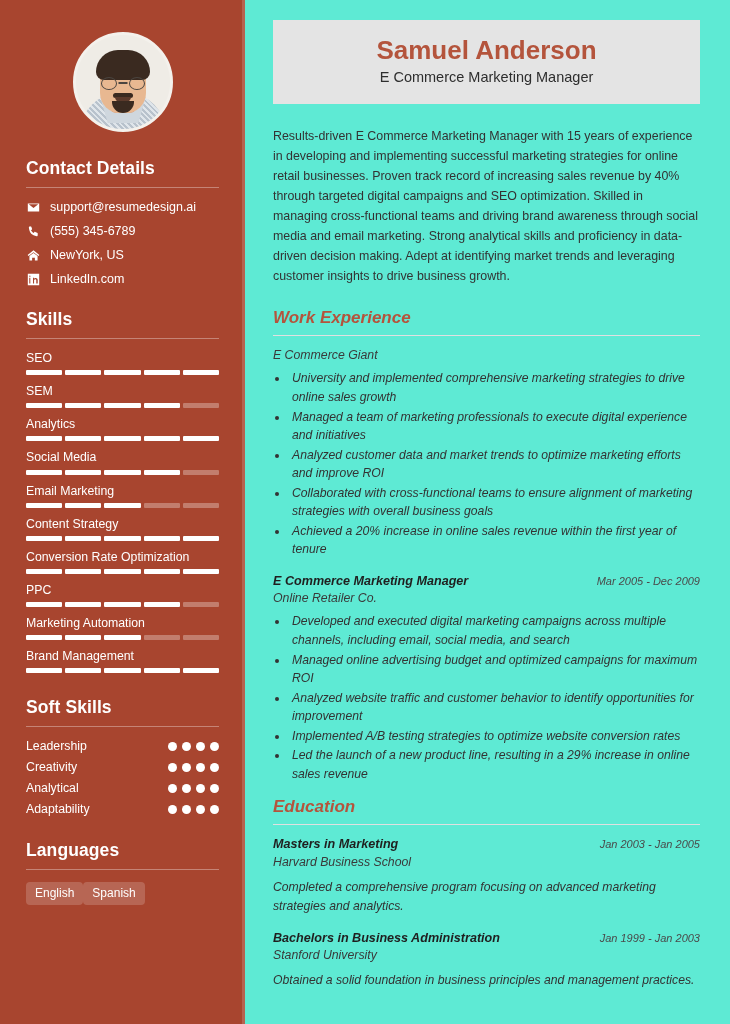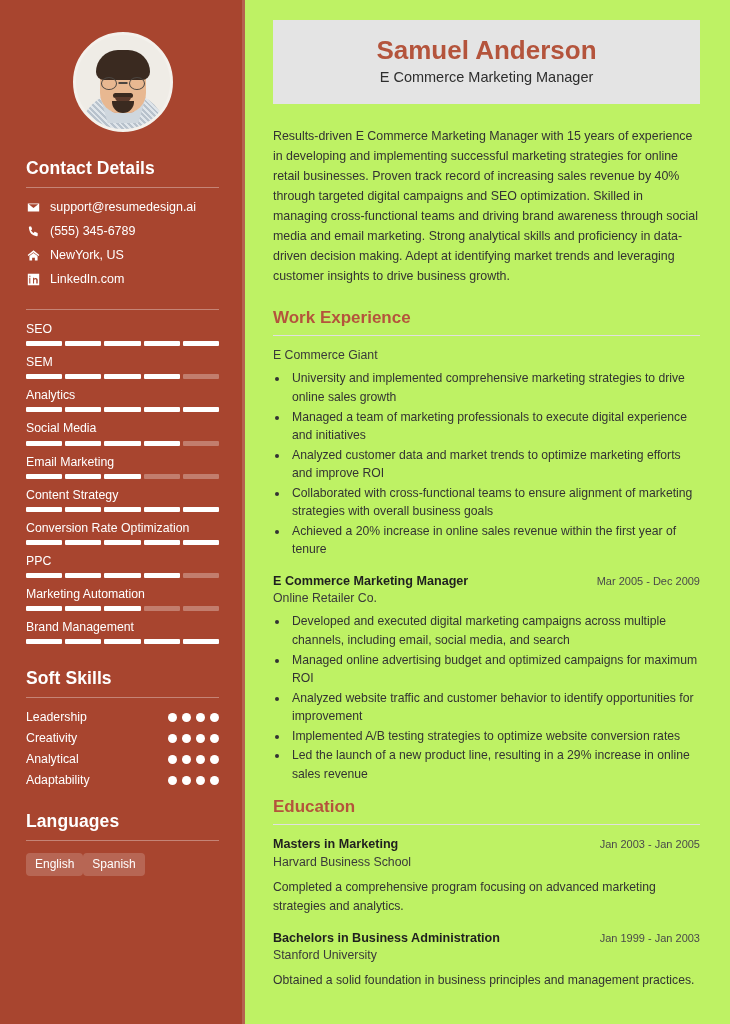--- a/index.html
+++ b/index.html
@@ -168,21 +168,21 @@
     border-radius: 4px;
     padding: 4px 9px;
     font-size: 12px;
     line-height: 1.25;
   }
 
   
   .main {
     flex: 1;
     padding: 20px 30px 0 28px;
-    background: #bef264;
+    background: #5eead4;
     min-width: 0;
   }
 
   .name-banner {
     background: #e4e4e4;
     text-align: center;
     padding: 16px 10px 17px;
     margin-bottom: 22px;
   }
   .full-name {
@@ -199,21 +199,21 @@
   }
 
   .summary {
     font-size: 12.4px;
     line-height: 1.62;
     color: #333333;
     margin-bottom: 22px;
     text-align: left;
   }
 
-  .main-section { margin-bottom: 4px; }
+  .main-section { margin-bottom: 4px; font-style: italic; }
   .main-heading {
     color: #b4543c;
     font-size: 17px;
     font-weight: bold;
     margin-bottom: 7px;
   }
   .main-rule {
     height: 1px;
     background: #e0e0e0;
     margin-bottom: 11px;
@@ -325,20 +325,21 @@
                 <path d="M1 1h14v14H1V1zm3.1 4.9H2.8V13h1.3V5.9zM3.5 3a.85.85 0 100 1.7.85.85 0 000-1.7zM13.2 13V9c0-2-1.1-2.9-2.5-2.9-1.2 0-1.7.6-2 1.1V5.9H7.4V13h1.3V9.1c0-.2 0-.4.1-.6.2-.4.6-.9 1.3-.9.9 0 1.3.7 1.3 1.7V13h1.8z"></path>
               </svg>
           </span>
           <span>LinkedIn.com</span>
         </li>
 
       </ul>
     </div>
 
     <div class="side-section skills-block">
+      <div class="side-heading">Skills</div>
       <div class="side-rule"></div>
       <div id="skills-list">
           <div class="skill-item">
             <div class="skill-name">SEO</div>
             <div class="skill-bar">
               <span class="seg"></span>
               <span class="seg"></span>
               <span class="seg"></span>
               <span class="seg"></span>
               <span class="seg"></span>

